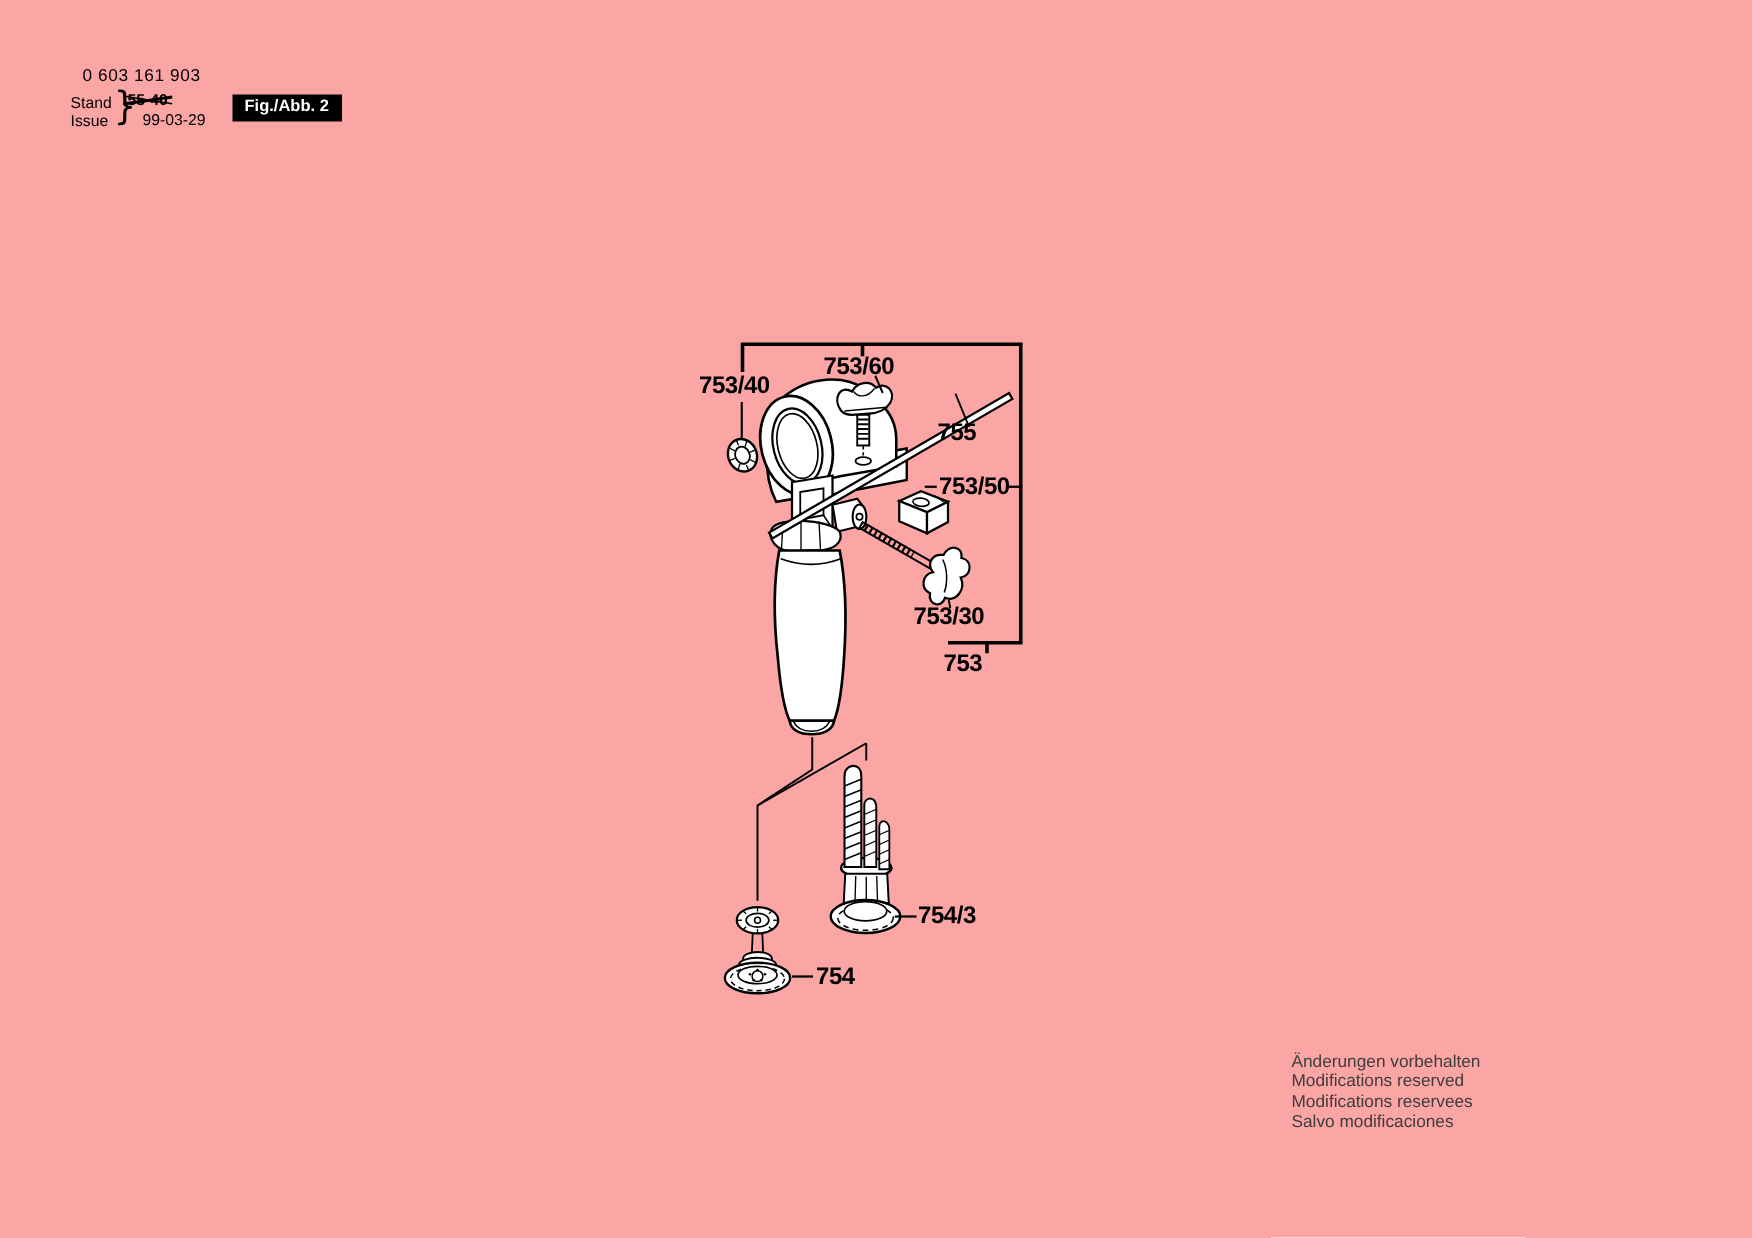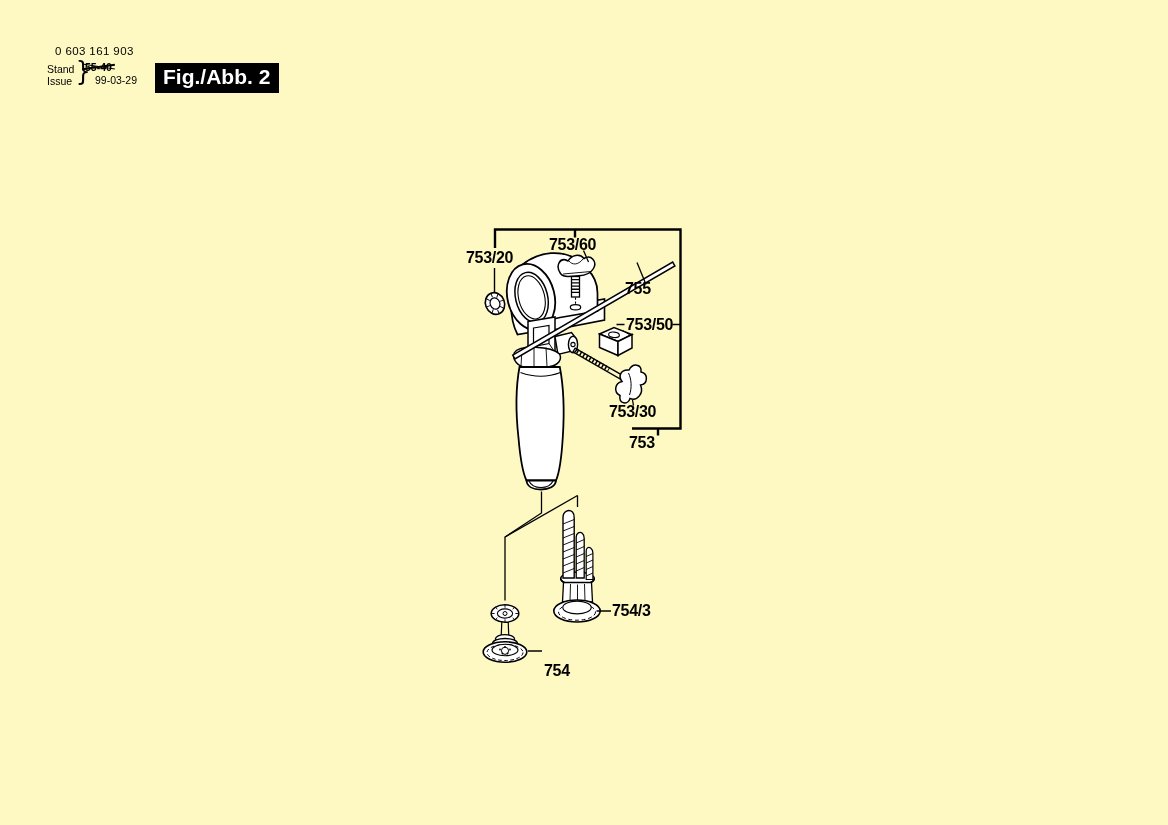--- a/index.html
+++ b/index.html
@@ -1,41 +1,41 @@
 <!DOCTYPE html>
 <html><head>
 <meta charset="utf-8">
 <style>
   html,body{margin:0;padding:0;background:#fff;}
-  .page{position:relative;width:1168px;height:825px;background:#fef9c3;overflow:hidden;
+  .page{position:relative;width:1168px;height:825px;background:#fca5a5;overflow:hidden;
         font-family:"Liberation Sans", sans-serif;color:#000;}
   .abs{position:absolute;white-space:nowrap;}
   .hdr-pn{left:55px;top:45px;font-size:11.5px;letter-spacing:.4px;}
   .hdr-small{font-size:10.5px;}
   .hdr-stand{left:47px;top:63px;}
   .hdr-issue{left:47px;top:75px;}
   .hdr-brace{left:75px;top:58px;font-size:26px;line-height:26px;font-weight:400;
              font-family:"DejaVu Sans", sans-serif;transform:scaleX(.9);}
   .hdr-struck{left:85px;top:61px;font-weight:bold;position:absolute;font-size:10.5px;}
   .hdr-struck::before{content:"";position:absolute;left:-3px;right:-3px;top:45%;
              border-top:2px solid #000;transform:rotate(-8deg);}
   .hdr-struck::after{content:"";position:absolute;left:-3px;right:-3px;top:45%;
              border-top:1.5px solid #000;transform:rotate(9deg);}
   .hdr-date{left:95px;top:74px;}
   .fig-badge{left:155px;top:63px;background:#000000;color:#ffffff;font-weight:bold;
-             font-size:21px;padding:2px 9px 4px 8px;}
+             font-size:11px;padding:2px 9px 4px 8px;}
   .plabel{position:absolute;font-weight:bold;font-size:16px;letter-spacing:-.3px;white-space:nowrap;}
   .pl-753-20{left:466px;top:249px;}
   .pl-753-60{left:549px;top:236px;}
   .pl-755{left:625px;top:248px;margin-top:32px;}
   .pl-753-50{left:626px;top:316px;text-align:right;}
   .pl-753-30{left:609px;top:403px;text-align:center;}
   .pl-753{left:629px;top:434px;}
   .pl-754-1{left:612px;top:602px;}
-  .pl-754{left:544px;top:662px;}
+  .pl-754{left:544px;top:643px;}
   .footer{left:861px;top:702px;font-size:11.5px;line-height:13.3px;color:#3d3d3d;}
   svg{position:absolute;left:0;top:0;}
   .ln{stroke:#000;fill:none;}
   .wh{stroke:#000;fill:#fff;}
 </style>
 </head>
 <body>
 
 <div class="page">
 
@@ -220,23 +220,29 @@
   </svg>
 
   <div class="abs hdr-pn">0 603 161 903</div>
   <div class="abs hdr-small hdr-stand">Stand</div>
   <div class="abs hdr-small hdr-issue">Issue</div>
   <div class="abs hdr-brace">}</div>
   <div class="hdr-struck">55-40</div>
   <div class="abs hdr-small hdr-date">99-03-29</div>
   <div class="abs fig-badge">Fig./Abb. 2</div>
 
-  <div class="plabel pl-753-20">753/20</div>
+  <div class="plabel pl-753-20">753/40</div>
   <div class="plabel pl-753-60">753/60</div>
   <div class="plabel pl-755">755</div>
   <div class="plabel pl-753-50">753/50</div>
   <div class="plabel pl-753-30">753/30</div>
   <div class="plabel pl-753">753</div>
   <div class="plabel pl-754-1">754/3</div>
   <div class="plabel pl-754">754</div>
 
+  <div class="abs footer">
+    <div>Änderungen vorbehalten</div>
+    <div>Modifications reserved</div>
+    <div>Modifications reservees</div>
+    <div>Salvo modificaciones</div>
+  </div>
 
 </div>
 
 </body></html>

